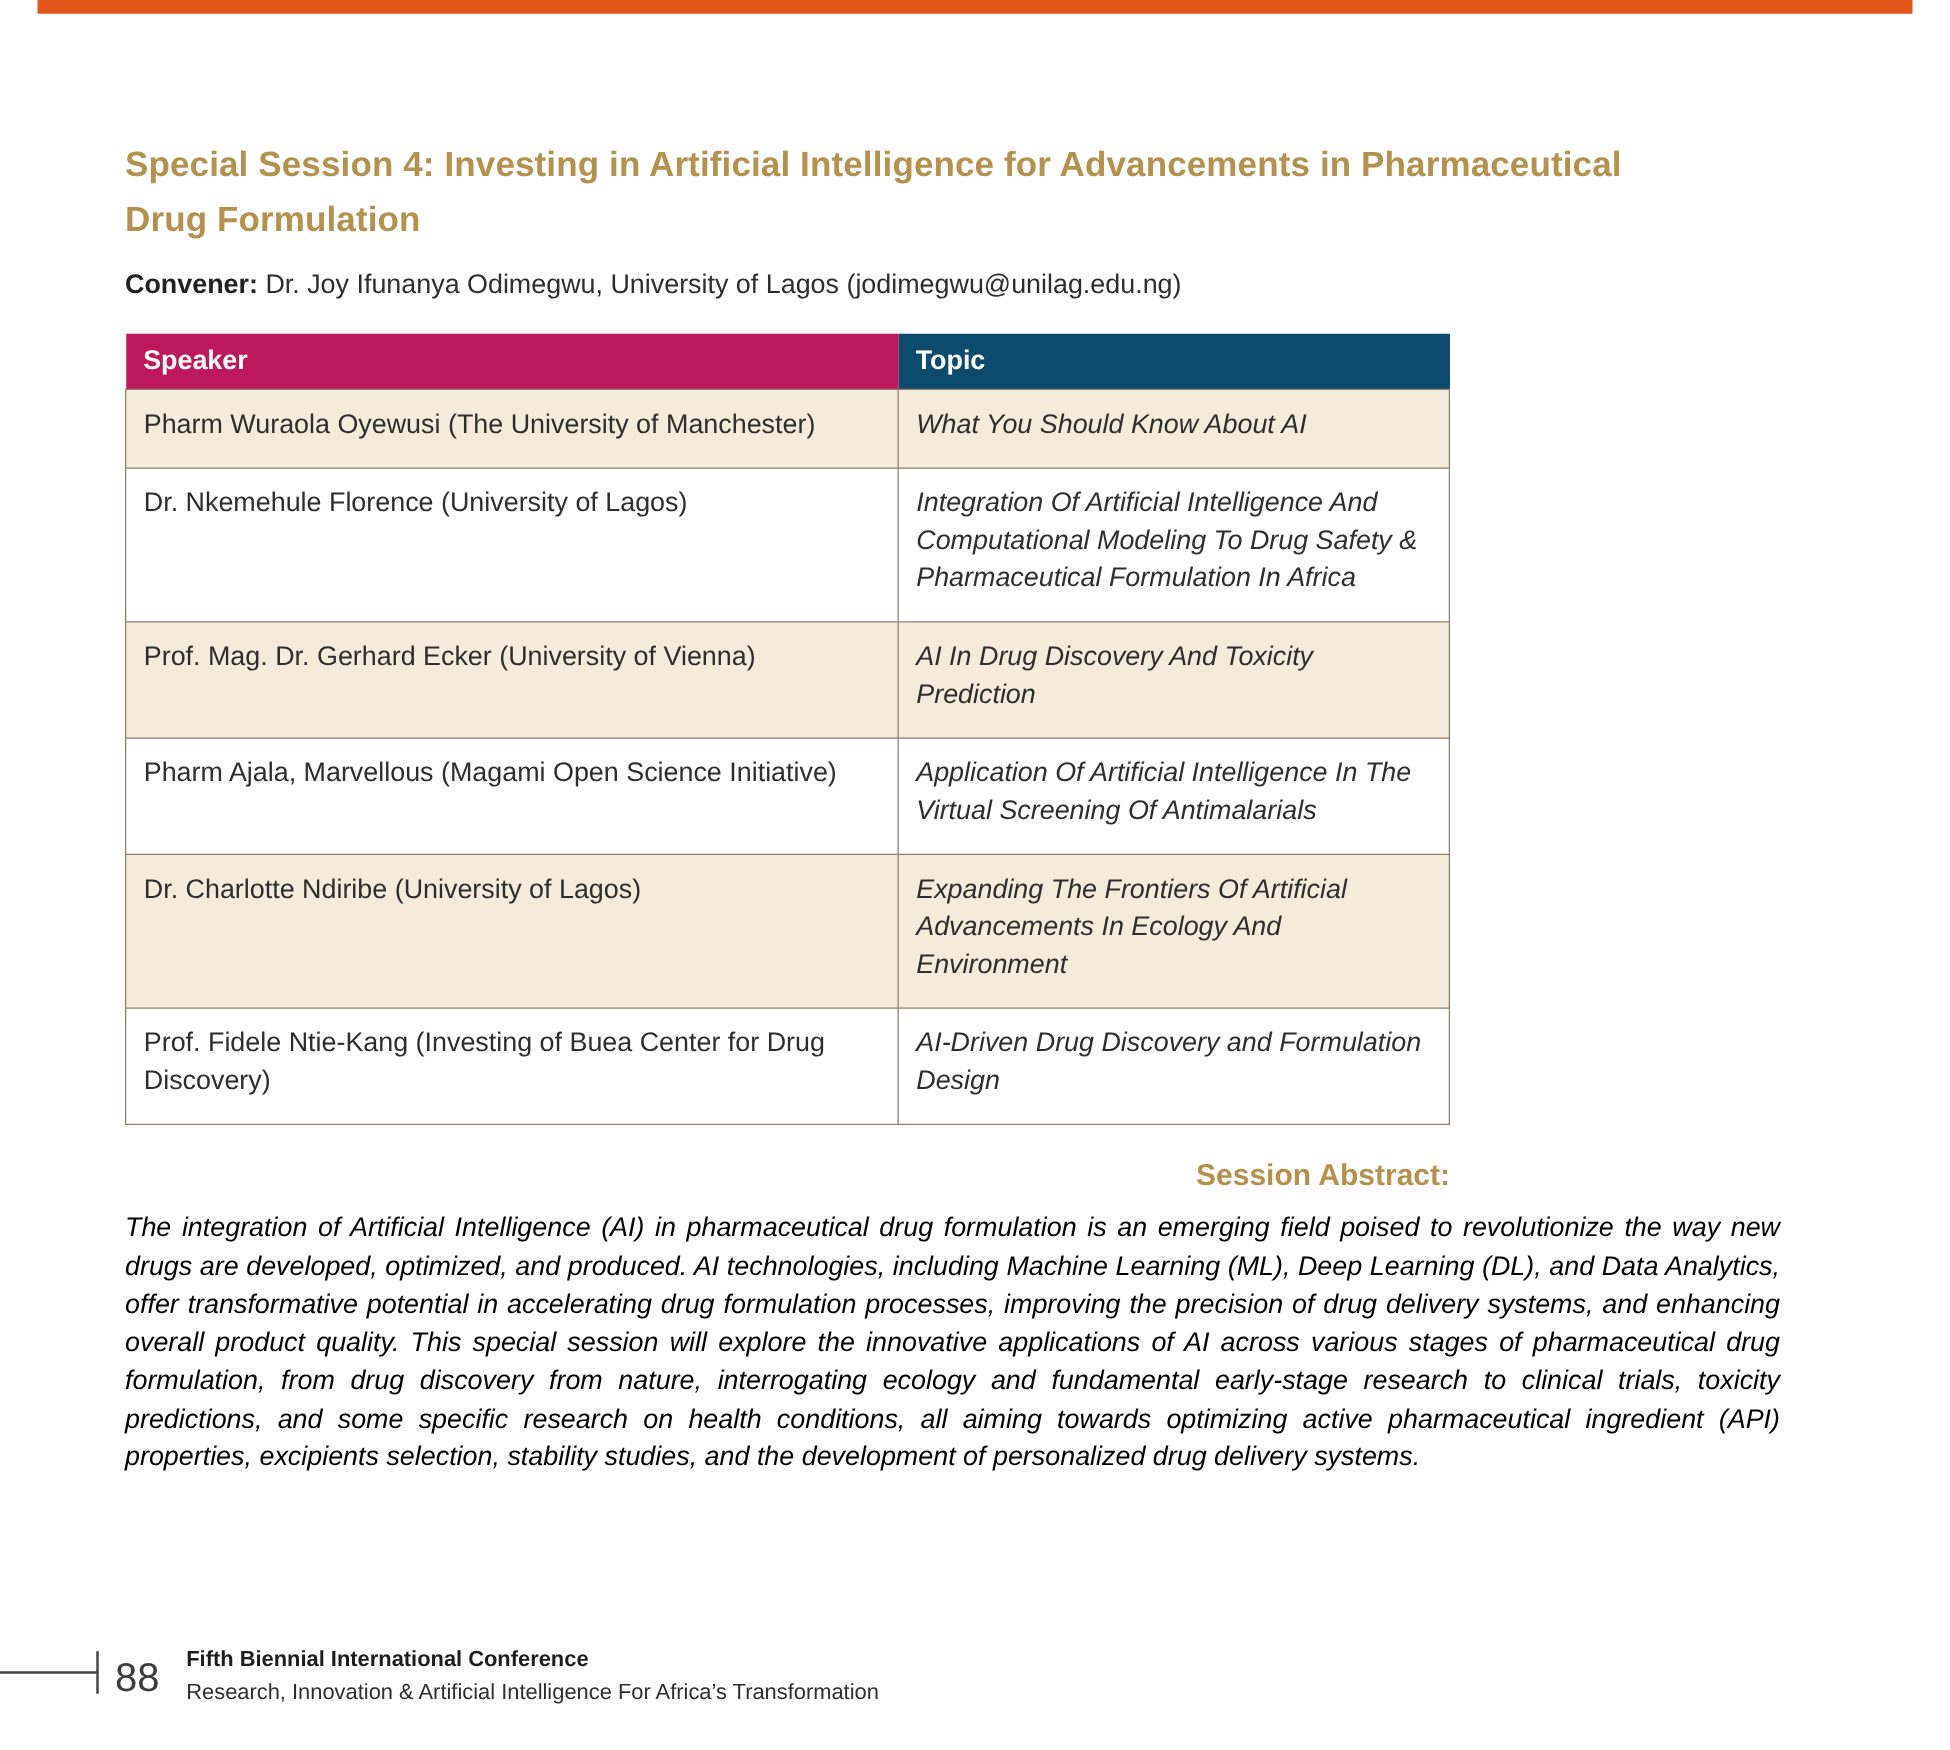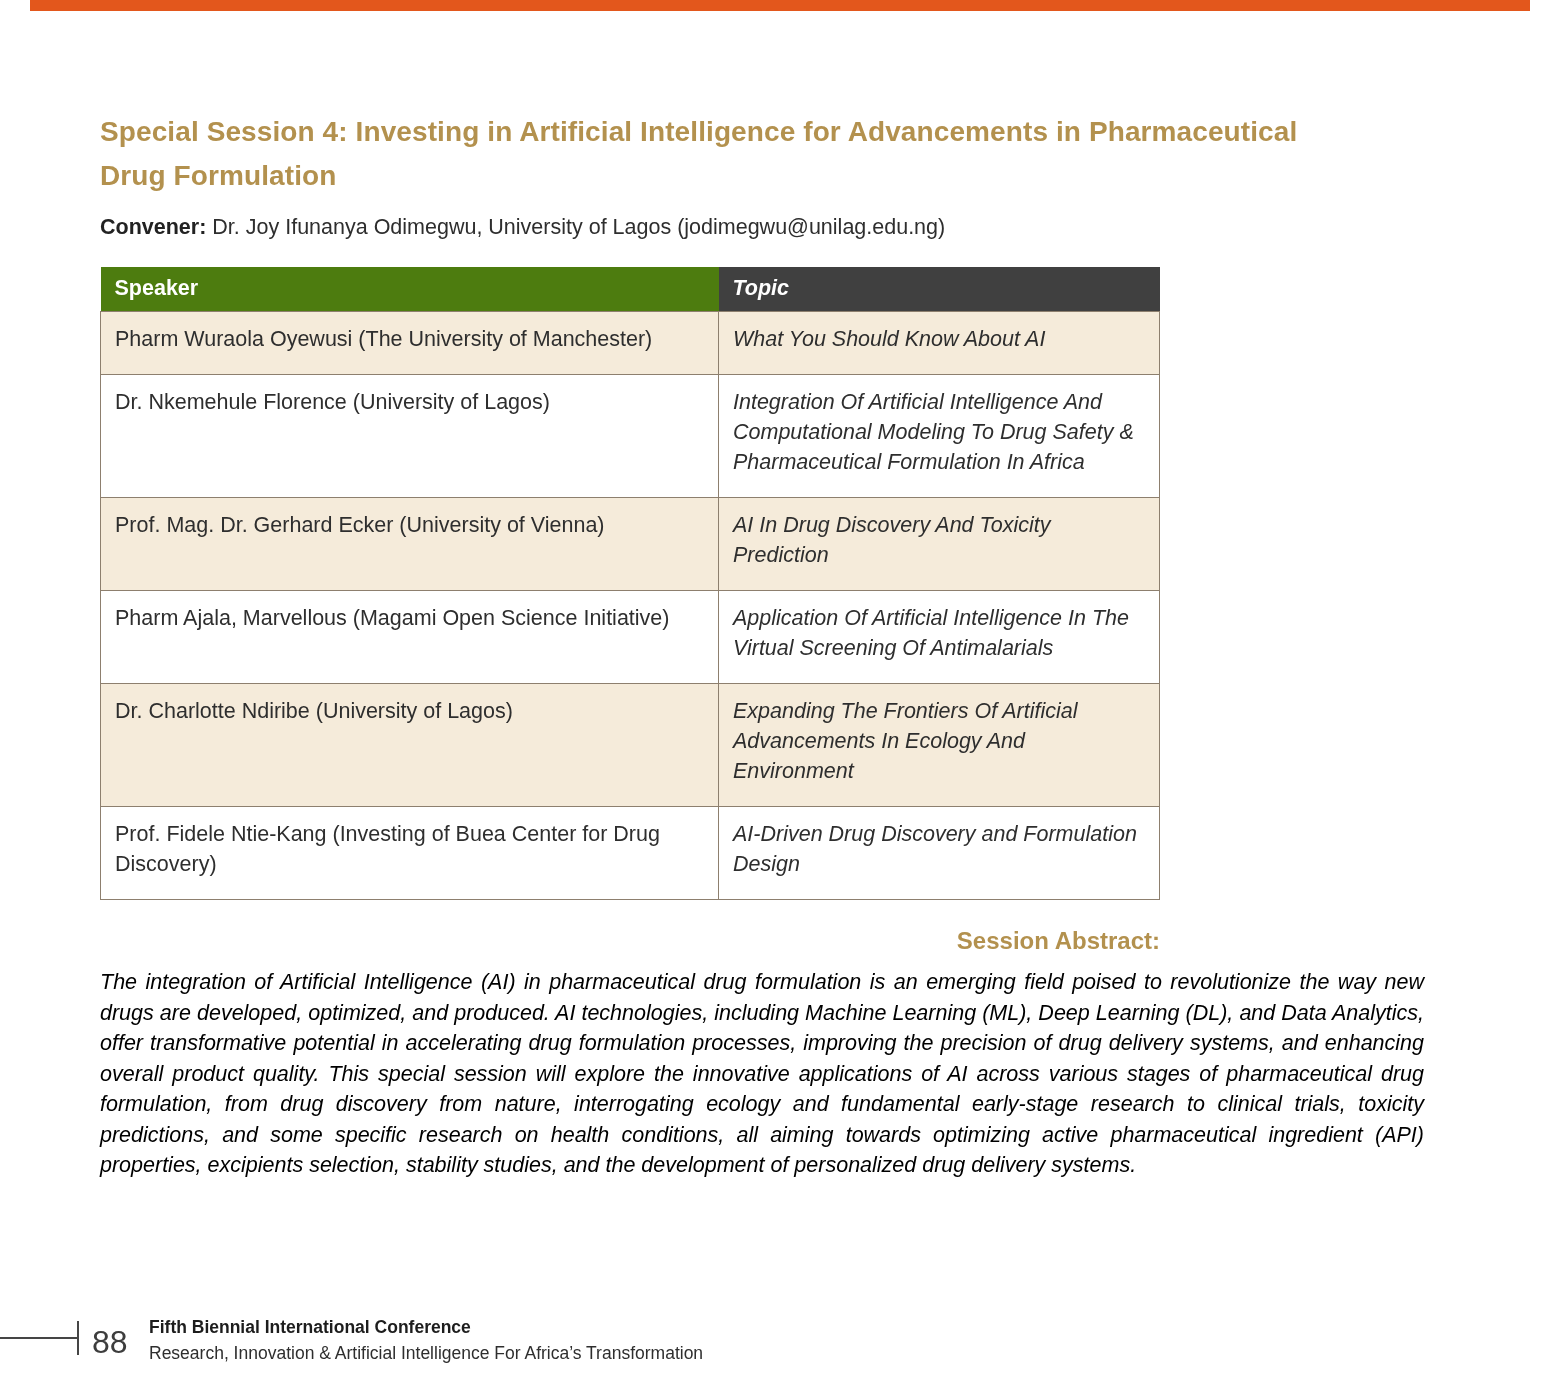--- a/index.html
+++ b/index.html
@@ -23,22 +23,22 @@
   .convener .lbl { font-weight: bold; color: #222; }
   table.speakers {
     margin-top: 25px; width: 100%;
     border-collapse: collapse;
     font-size: 21.5px;
   }
   table.speakers th {
     text-align: left; color: #ffffff; font-weight: bold;
     padding: 9px 14px 10px 14px; font-size: 21.5px; border: none;
   }
-  th.col-speaker { background: #4d7c0f; width: 590px; }
-  th.col-topic   { background: #404040; font-style: italic; }
+  th.col-speaker { background: #be185d; width: 590px; }
+  th.col-topic   { background: #0c4a6e; }
   table.speakers td {
     border: 1px solid #8d7f6e;
     vertical-align: top;
     padding: 12px 14px 20px 14px;
     line-height: 30px;
     background: #ffffff;
   }
   tbody tr:nth-child(odd) td { background: #F5EBDA; }
   td.cell-topic { font-style: italic; }
   .abs-heading { margin-top: 27px; font-size: 24px; font-weight: bold; color: #B3914E; text-align: right; }

